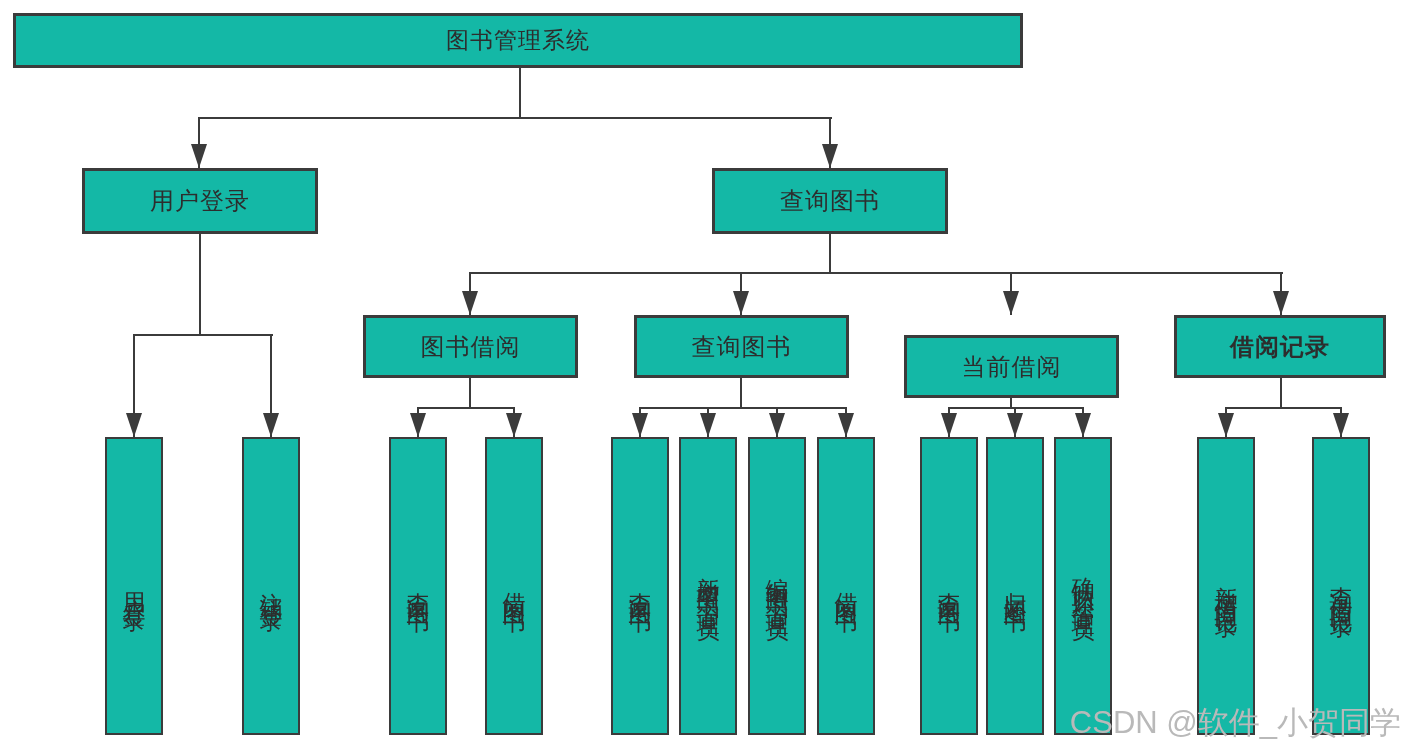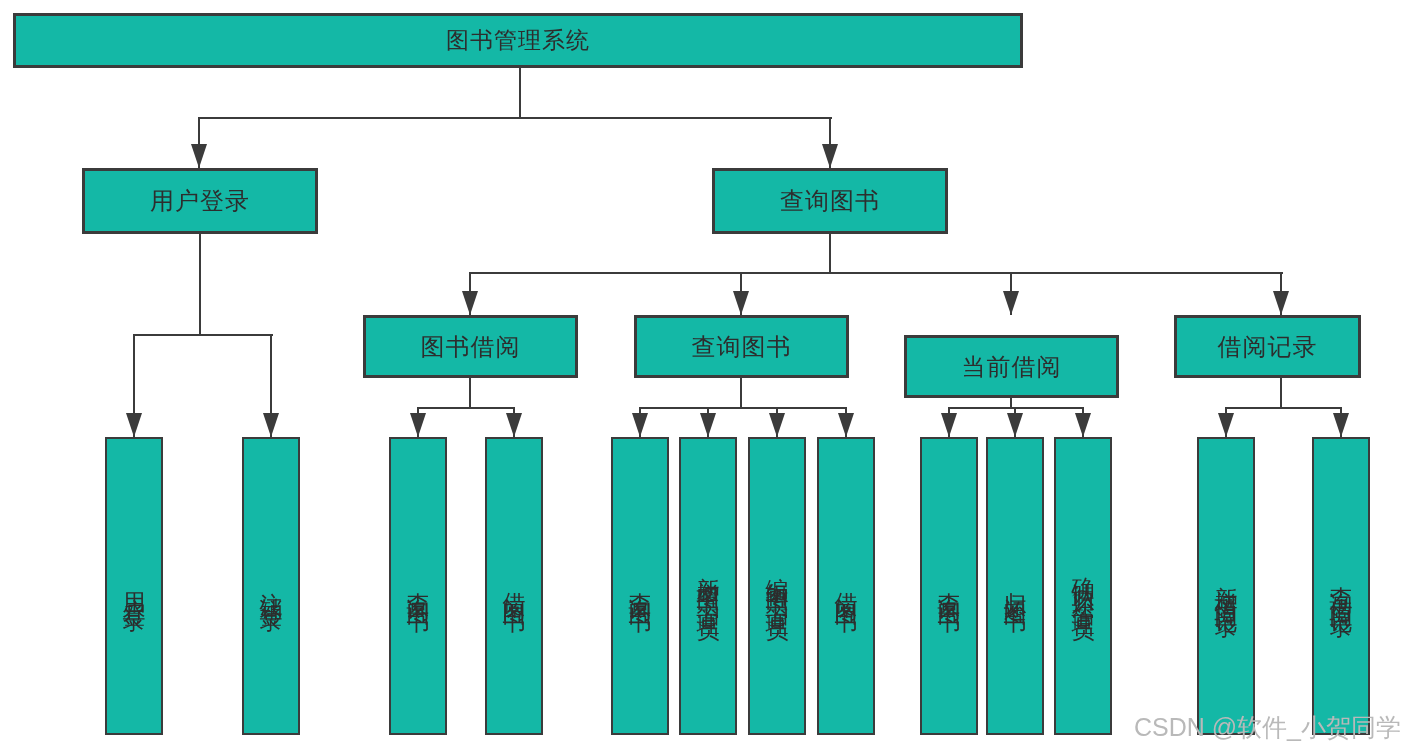--- a/index.html
+++ b/index.html
@@ -45,21 +45,21 @@
   .a{
     position:absolute;z-index:1;
     width:0;height:0;
     border-left:8px solid transparent;
     border-right:8px solid transparent;
     border-top:24px solid var(--line);
   }
   .watermark{
     position:absolute;
     right:4px;bottom:3px;
-    font-size:25px;
+    font-size:31px;
     color:var(--wm);
     letter-spacing:0px;
     z-index:5;
     white-space:nowrap;
   }
 </style>
 </head>
 <body>
 
 <div class="canvas">
@@ -108,21 +108,21 @@
 
   <div class="node" style="left:363px;top:315px;width:215px;height:63px;">
     <span>图书借阅</span>
   </div>
   <div class="node" style="left:634px;top:315px;width:215px;height:63px;">
     <span>查询图书</span>
   </div>
   <div class="node" style="left:904px;top:315px;width:215px;height:63px;margin-top:20px;">
     <span>当前借阅</span>
   </div>
-  <div class="node" style="left:1174px;top:315px;width:187px;height:63px;">
+  <div class="node" style="left:1174px;top:315px;width:212px;height:63px;font-weight:bold;">
     <span>借阅记录</span>
   </div>
 
   <div>
     <i class="v" style="left:469px;top:378px;height:30px;"></i>
     <i class="h" style="left:417px;top:407px;width:98px;"></i>
     <i class="v" style="left:417px;top:407px;height:30px;"></i>
     <i class="a" style="left:410px;top:413px;"></i>
     <i class="v" style="left:513px;top:407px;height:30px;"></i>
     <i class="a" style="left:506px;top:413px;"></i>

